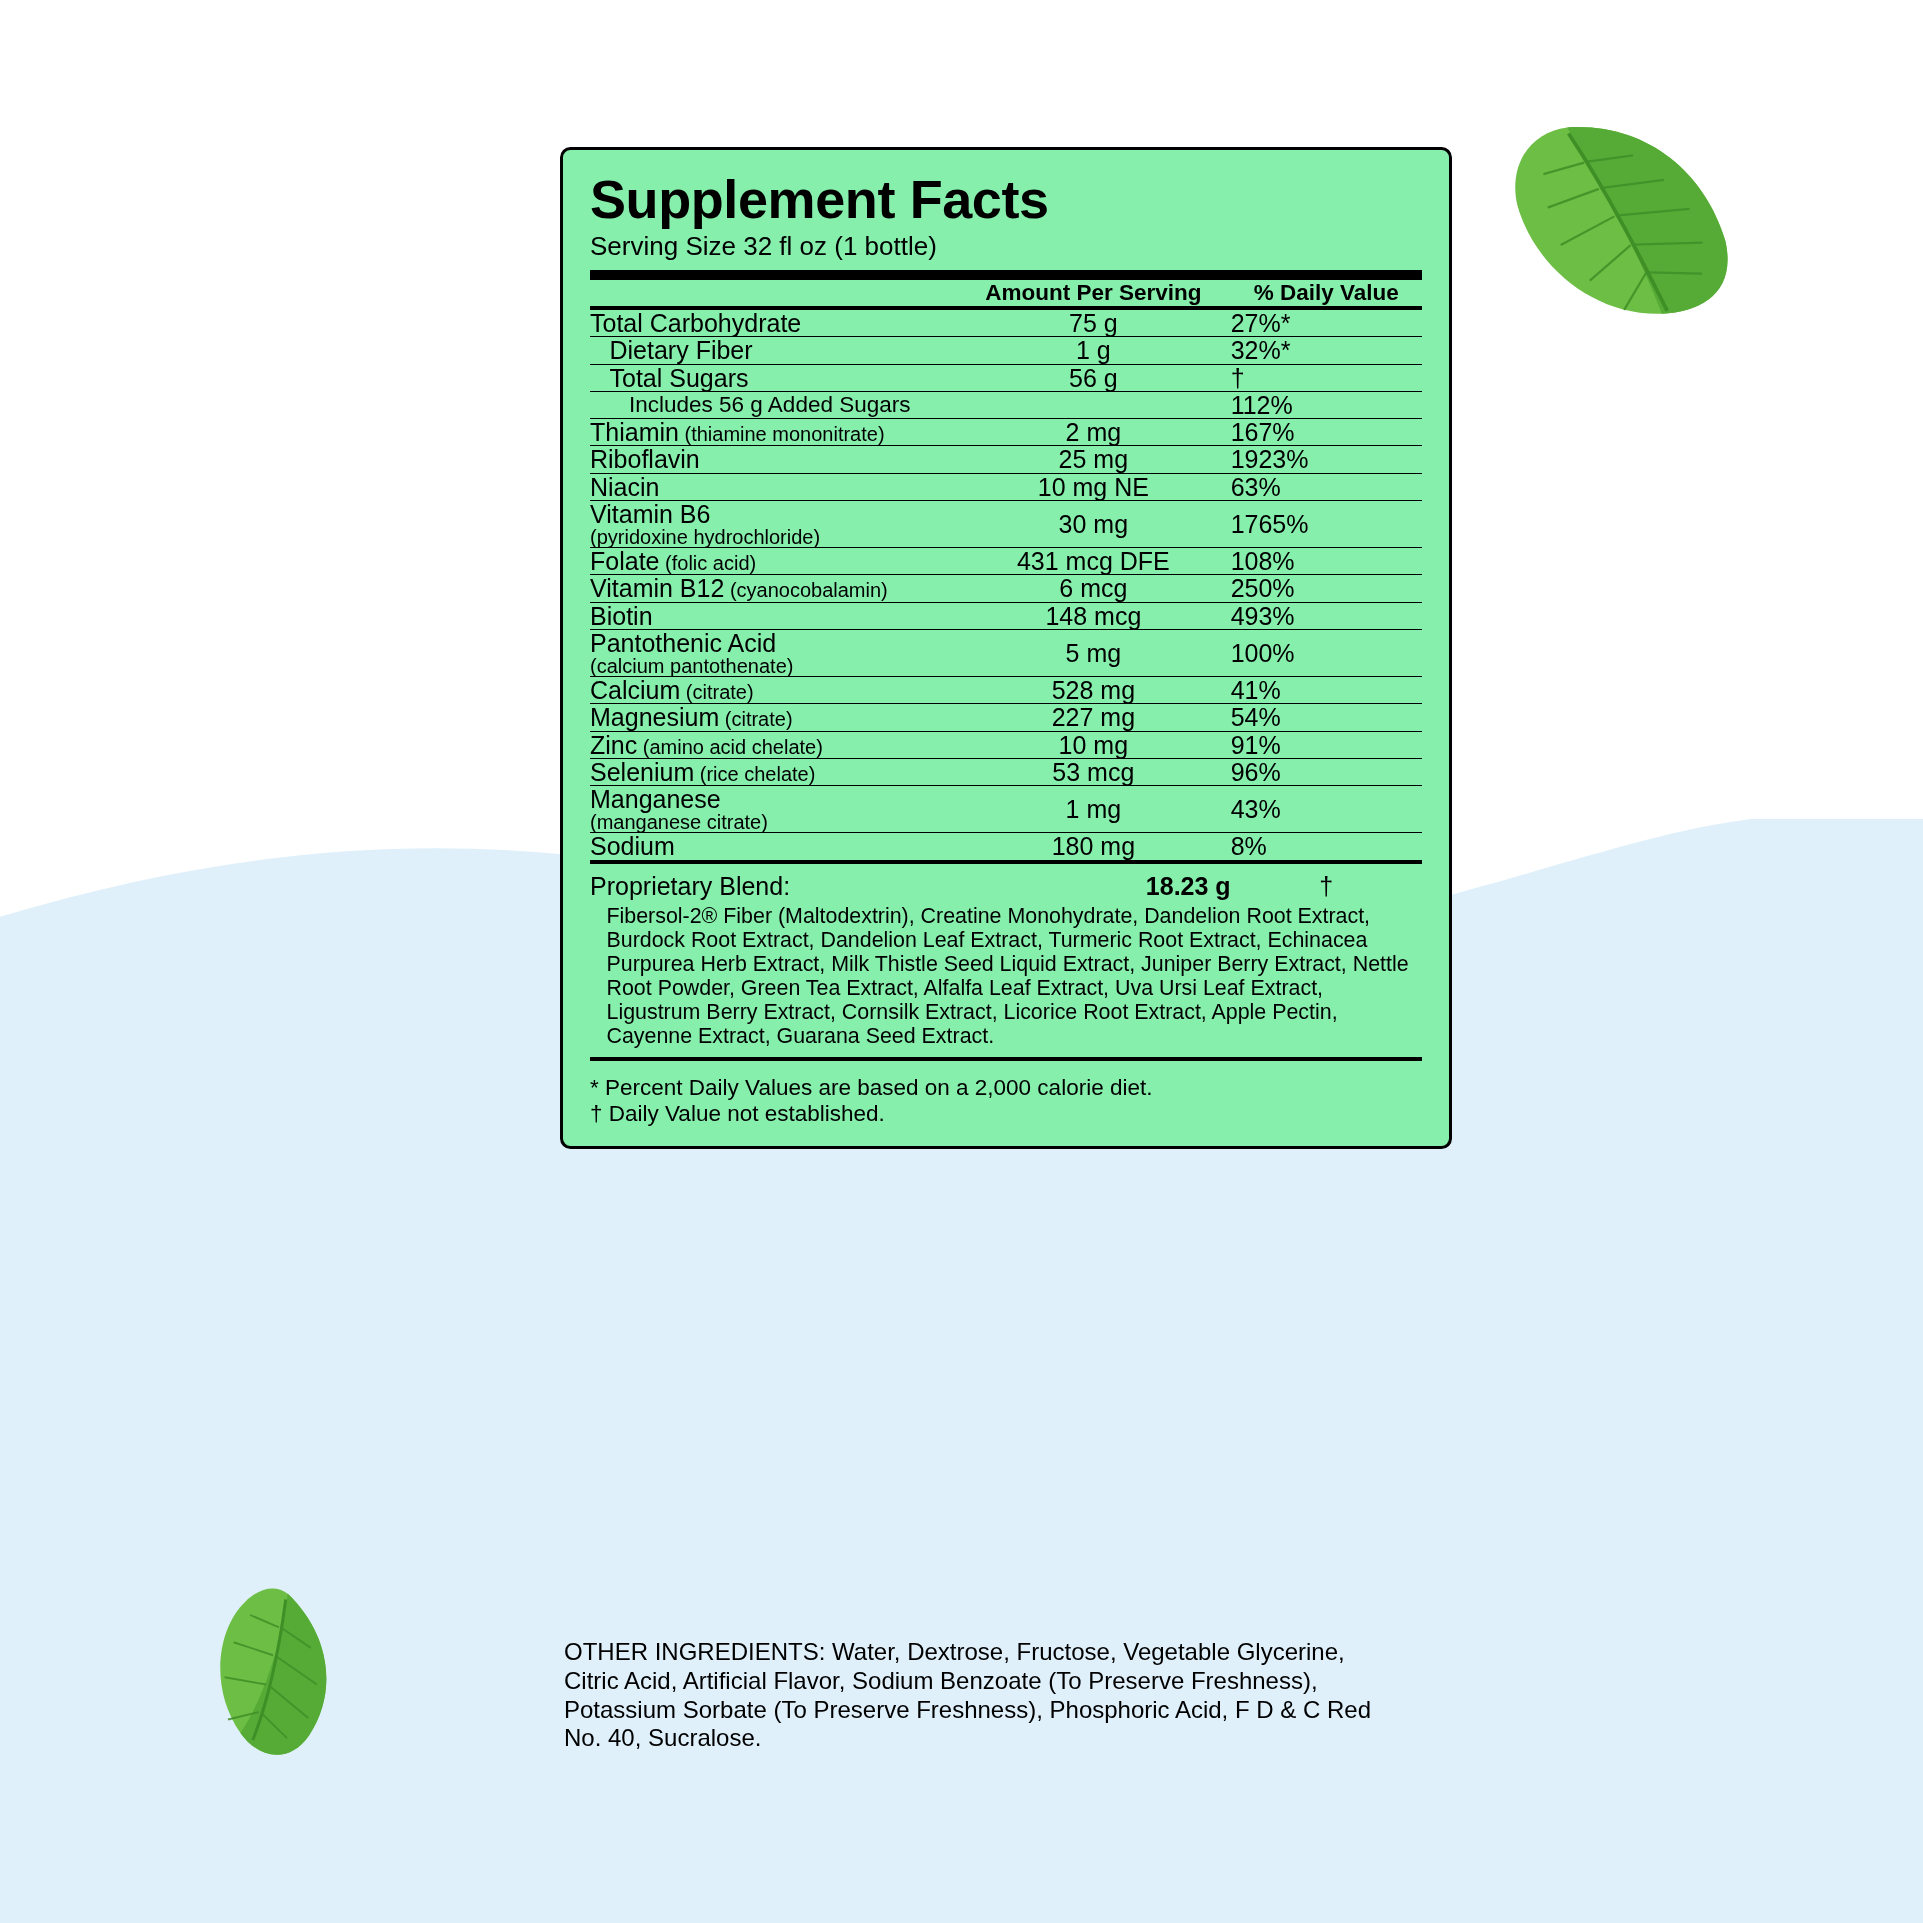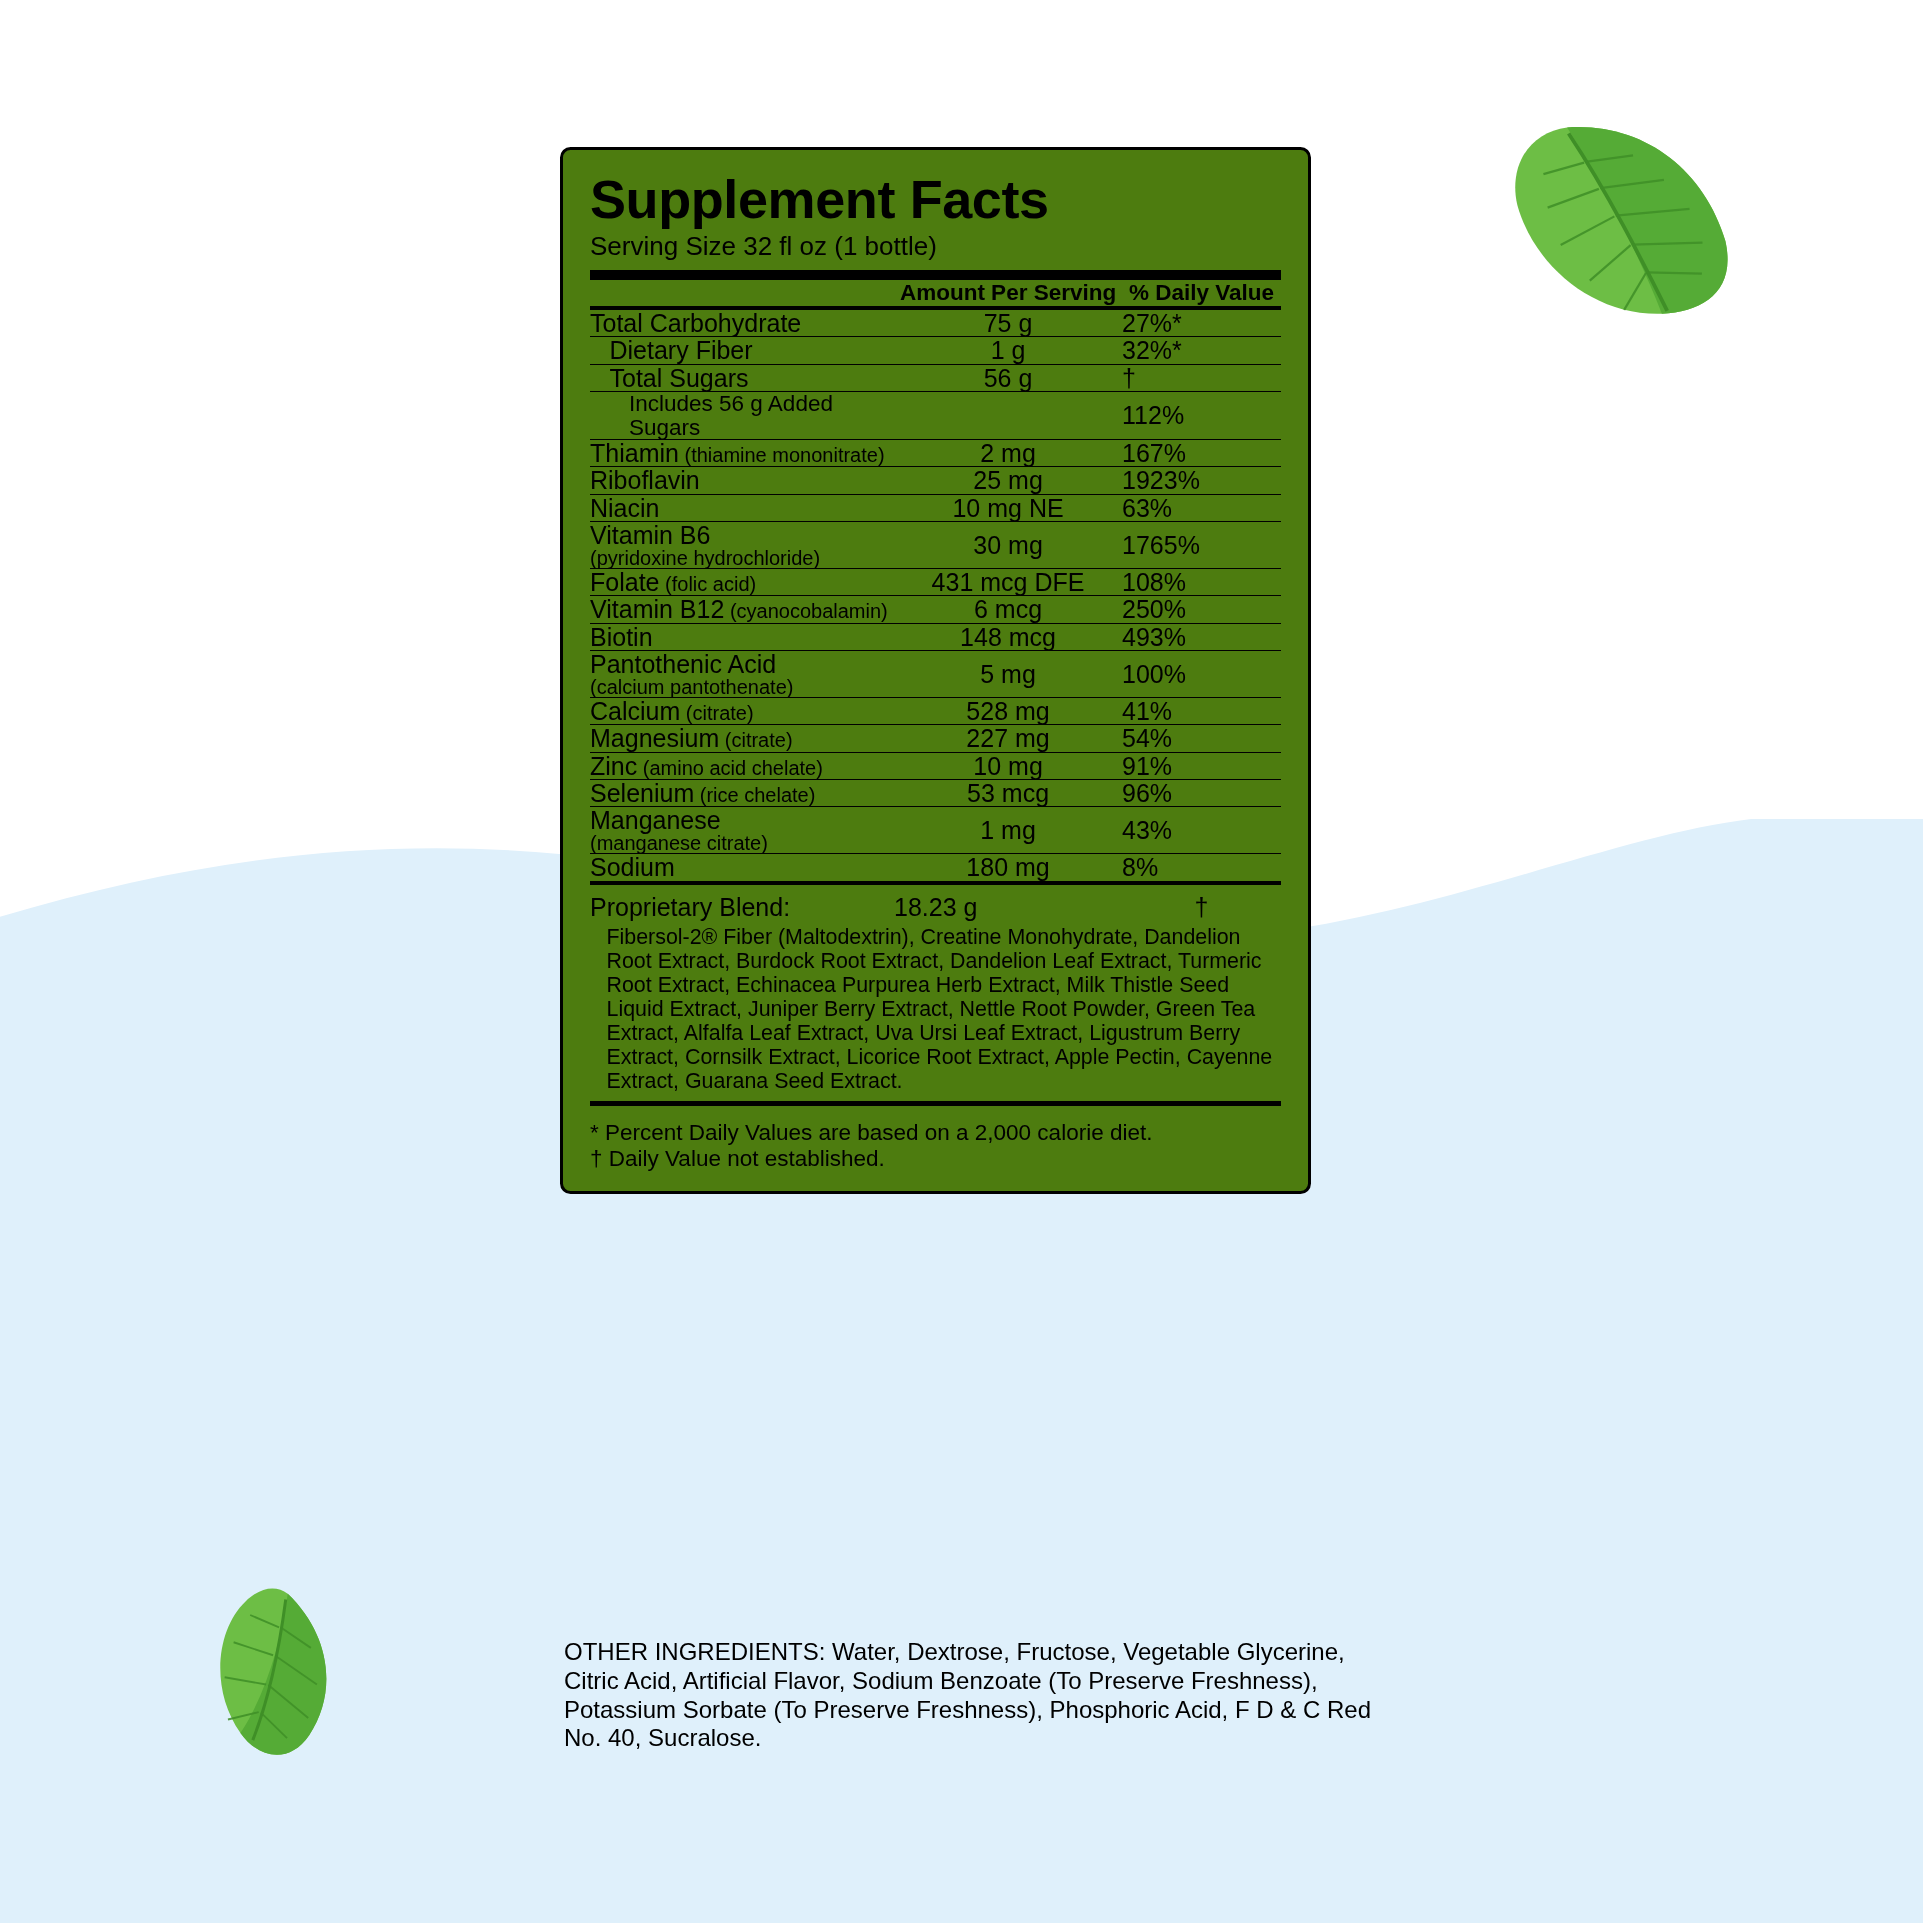--- a/index.html
+++ b/index.html
@@ -32,25 +32,25 @@
     pointer-events: none;
   }
   .leaf-top { left: 1495px; top: 101px; }
   .leaf-bottom { left: 192px; top: 1586px; }
 
   
   .panel {
     position: absolute;
     left: 560px;
     top: 147px;
-    width: 751px;
+    width: 892px;
     box-sizing: border-box;
     border: 3px solid #000;
     border-radius: 10.5px;
-    background: #4d7c0f;
+    background: #86efac;
     padding: 22.5px 27px 19.5px 27px;
   }
 
   .sf-title {
     font-size: 54px;
     font-weight: bold;
     letter-spacing: -0.4px;
     line-height: 0.98;
     color: #000;
     margin: 0 0 6px 0;
@@ -111,21 +111,21 @@
     line-height: 1.0;
   }
 
   
   .blend-head {
     display: flex;
     font-size: 25px;
     padding: 7.5px 0 3px 0;
   }
   .blend-head .bname { width: 44%; }
-  .blend-head .bamt  { width: 33%; text-align: left; }
+  .blend-head .bamt  { width: 33%; text-align: right; font-weight: bold; }
   .blend-head .bdv   { width: 23%; text-align: center; }
 
   .blend-body {
     font-size: 21.4px;
     line-height: 1.12;
     padding: 1.5px 0 7.5px 16.5px;
     color: #000;
   }
 
   .footnotes {

